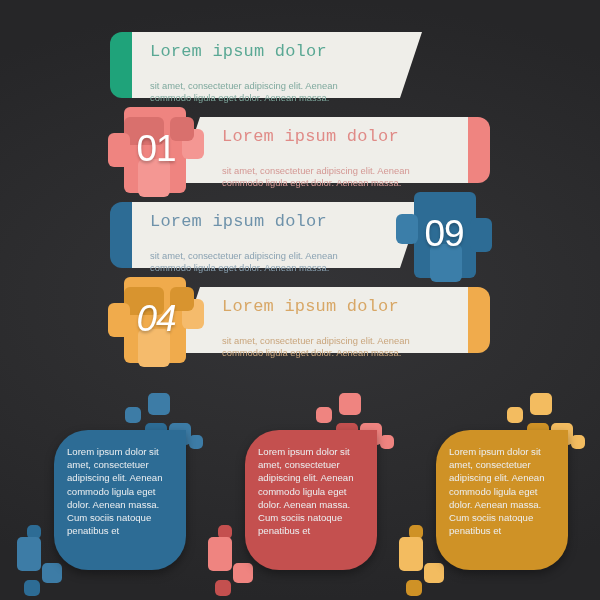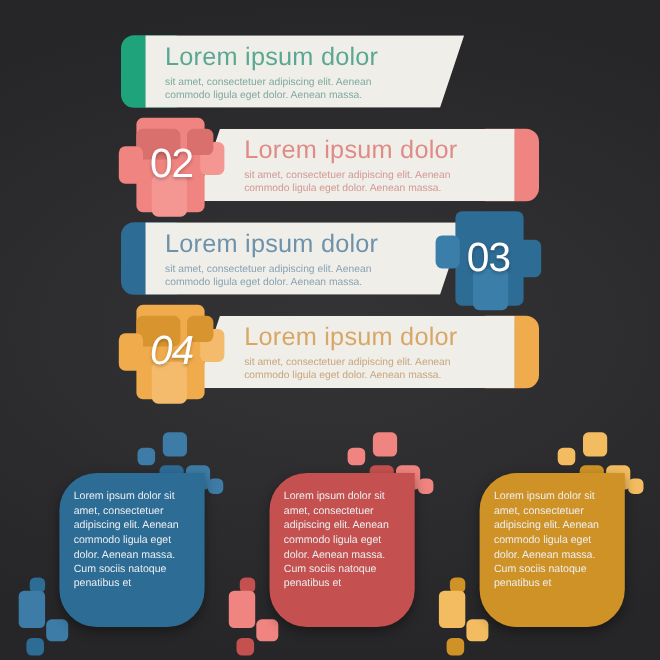--- a/index.html
+++ b/index.html
@@ -58,29 +58,30 @@
   }
 
   .banner-text {
     position: absolute;
     top: 9px;
   }
   .banner.ltr .banner-text { left: 40px; right: 110px; }
   .banner.rtl .banner-text { left: 112px; right: 40px; }
 
   .banner-title {
-    font-size: 23px;
+    font-size: 17px;
     line-height: 21px;
     font-weight: normal;
     letter-spacing: .2px;
+    font-family: Liberation Mono, monospace;
   }
   .banner-desc {
     font-size: 9.4px;
     line-height: 11.6px;
-    margin-top: 6px;
+    margin-top: 18px;
   }
 
   
   .badge {
     position: absolute;
     top: -14px;
     width: 96px;
     height: 94px;
   }
   .banner.ltr .badge { right: -2px; }
@@ -153,39 +154,39 @@
   <div class="banner rtl" style="top:117px">
     <div class="banner-tab" style="background: rgb(239, 132, 128);"></div>
     <div class="banner-panel"></div>
     <div class="badge">
       <div class="sq" style="left: 16px; top: 4px; width: 62px; height: 86px; background: rgb(239, 132, 128);"></div>
       <div class="sq" style="left: 74px; top: 26px; width: 22px; height: 30px; background: rgb(244, 151, 147);"></div>
       <div class="sq" style="left: 62px; top: 14px; width: 24px; height: 24px; background: rgb(217, 112, 109);"></div>
       <div class="sq" style="left: 16px; top: 14px; width: 40px; height: 28px; background: rgb(217, 112, 109);"></div>
       <div class="sq" style="left: 0px; top: 30px; width: 22px; height: 34px; background: rgb(239, 132, 128);"></div>
       <div class="sq" style="left: 30px; top: 56px; width: 32px; height: 38px; background: rgb(244, 151, 147);"></div>
-      <div class="num" style="color: rgb(255, 255, 255);">02</div>
+      <div class="num" style="color: rgb(255, 255, 255);">01</div>
     </div>
     <div class="banner-text">
       <div class="banner-title" style="color: rgb(224, 139, 135);">Lorem ipsum dolor</div>
       <div class="banner-desc" style="color: rgb(212, 152, 148);">sit amet, consectetuer adipiscing elit. Aenean commodo ligula eget dolor. Aenean massa.</div>
     </div>
   </div>
 
   <div class="banner ltr" style="top:202px">
     <div class="banner-tab" style="background: rgb(45, 108, 149);"></div>
     <div class="banner-panel"></div>
     <div class="badge">
       <div class="sq" style="left: 18px; top: 4px; width: 62px; height: 86px; background: rgb(45, 108, 149);"></div>
       <div class="sq" style="left: 0px; top: 26px; width: 22px; height: 30px; background: rgb(59, 126, 169);"></div>
       <div class="sq" style="left: 10px; top: 14px; width: 24px; height: 24px;"></div>
       <div class="sq" style="left: 40px; top: 14px; width: 40px; height: 28px;"></div>
       <div class="sq" style="left: 74px; top: 30px; width: 22px; height: 34px; background: rgb(45, 108, 149);"></div>
       <div class="sq" style="left: 34px; top: 56px; width: 32px; height: 38px; background: rgb(59, 126, 169);"></div>
-      <div class="num" style="color: rgb(255, 255, 255);">03</div>
+      <div class="num" style="color: rgb(255, 255, 255);">09</div>
     </div>
     <div class="banner-text">
       <div class="banner-title" style="color: rgb(110, 146, 170);">Lorem ipsum dolor</div>
       <div class="banner-desc" style="color: rgb(138, 162, 178);">sit amet, consectetuer adipiscing elit. Aenean commodo ligula eget dolor. Aenean massa.</div>
     </div>
   </div>
 
   <div class="banner rtl" style="top:287px">
     <div class="banner-tab" style="background: rgb(240, 171, 76);"></div>
     <div class="banner-panel"></div>

